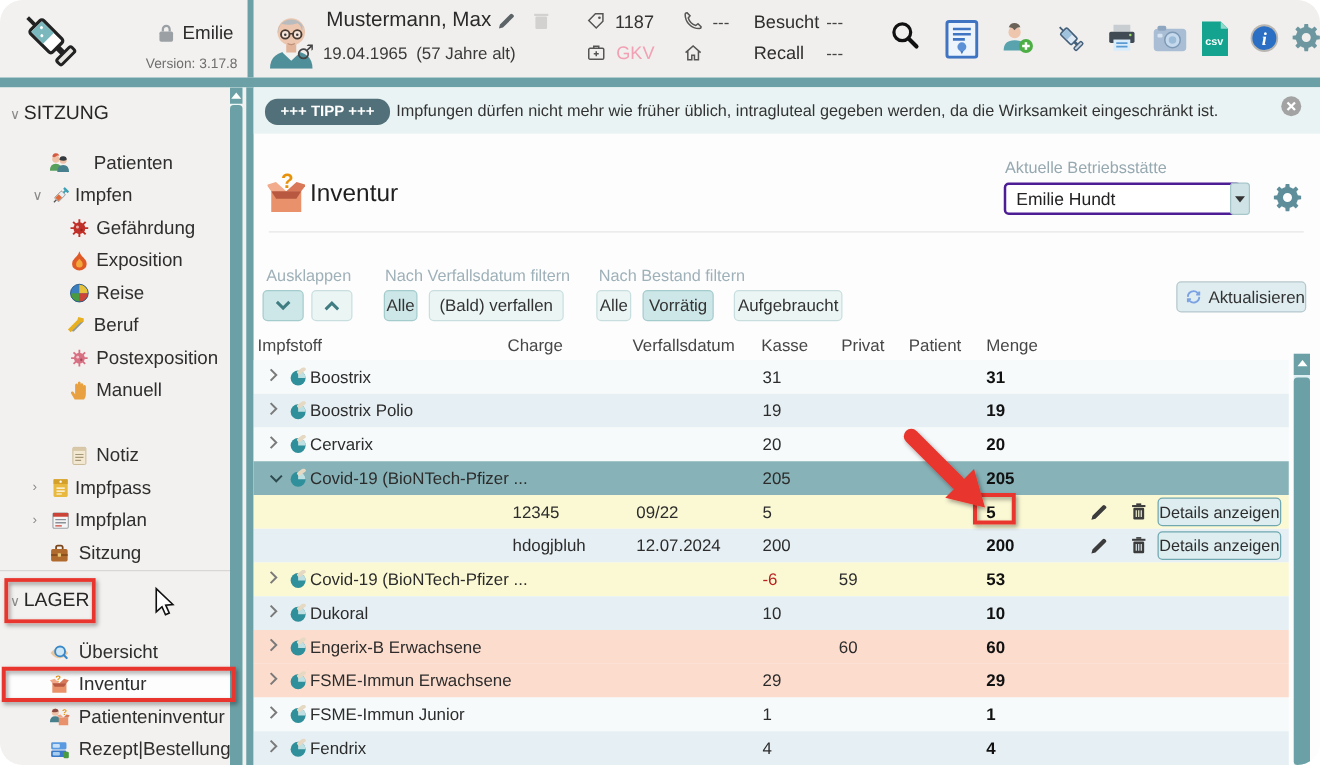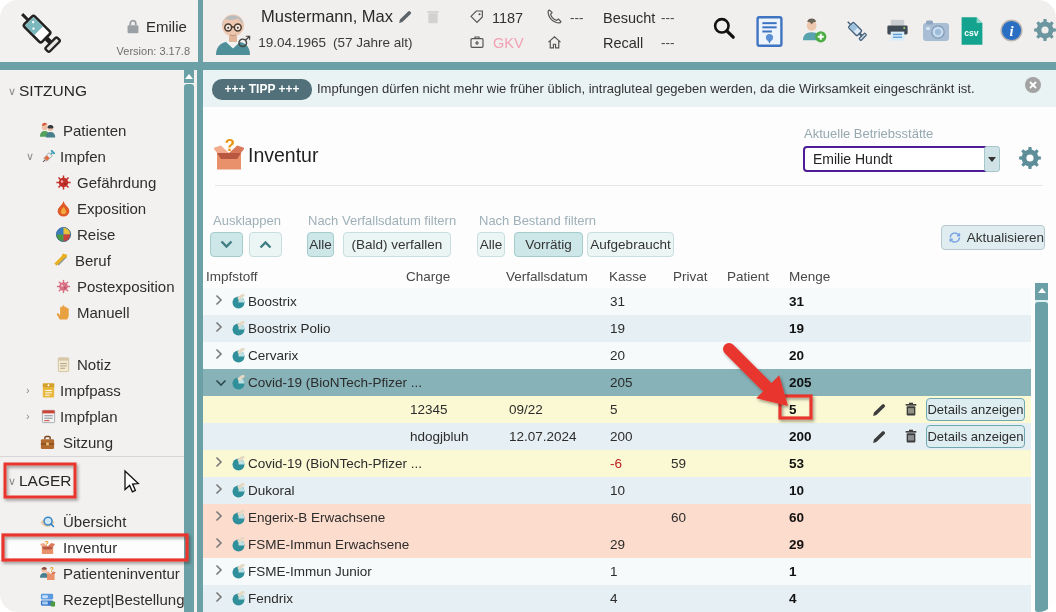--- a/index.html
+++ b/index.html
@@ -235,21 +235,21 @@
   <div class="abs teal-band"></div>
 
   <div class="abs sidebar">
     <div class="sb-selected"></div>
 
     <div class="sb-item sb-head" style="top:8px;padding-left:8px">
       <span class="sb-chev">∨</span>
       <span>SITZUNG</span>
     </div>
 
-    <div class="sb-item" style="top:47px;padding-left:39px;gap:7px">
+    <div class="sb-item" style="top:47px;padding-left:39px;gap:19px">
       <svg class="sb-icon" viewBox="0 0 18 18">
         <circle cx="6" cy="5.6" r="3.1" fill="#eec0a6"></circle>
         <path d="M6,3.4 a3.1,3.1 0 0 1 3,-0.6 a3.1,3.1 0 0 0 -6,0.6 q1.5,1.2 3,0 z" fill="#d4593e"></path>
         <path d="M1,15.5 q0,-6 5,-6 q5,0 5,6 z" fill="#57a05c"></path>
         <circle cx="12.2" cy="6.4" r="3.1" fill="#eec0a6"></circle>
         <path d="M9.1,6.4 a3.1,3.1 0 0 1 6.2,-0.4 q-2,1.8 -6.2,0.4 z" fill="#333a40"></path>
         <path d="M7.2,16.5 q0,-6 5,-6 q5,0 5,6 z" fill="#477f8c"></path>
       </svg>
       <span>Patienten</span>
     </div>
@@ -481,21 +481,21 @@
       </svg>
     </div>
     <div class="btn btn-off" style="left:46px;width:33px">
       <svg width="13" height="9" viewBox="0 0 13 9" style="margin-top:7px">
         <polyline points="1.5,7.5 6.5,2.5 11.5,7.5" fill="none" stroke="#3f7d82" stroke-width="2.4"></polyline>
       </svg>
     </div>
     <div class="btn btn-on" style="left:104px;width:27px">Alle</div>
     <div class="btn btn-off" style="left:140px;width:108px">(Bald) verfallen</div>
     <div class="btn btn-off" style="left:274px;width:28px">Alle</div>
-    <div class="btn btn-on" style="left:311px;width:69px">Vorrätig</div>
+    <div class="btn btn-on" style="left:311px;width:57px">Vorrätig</div>
     <div class="btn btn-off" style="left:384px;width:87px">Aufgebraucht</div>
 
     <div class="refresh-btn">
       <svg width="15" height="15" viewBox="0 0 24 24">
         <path d="M4,12 a8,8 0 0 1 13.6,-5.6 L20,8.8 M20,4.5 V8.8 h-4.3" fill="none" stroke="#7ba3e3" stroke-width="2.6"></path>
         <path d="M20,12 a8,8 0 0 1 -13.6,5.6 L4,15.2 M4,19.5 V15.2 h4.3" fill="none" stroke="#7ba3e3" stroke-width="2.6"></path>
       </svg>
       <span>Aktualisieren</span>
     </div>
 

